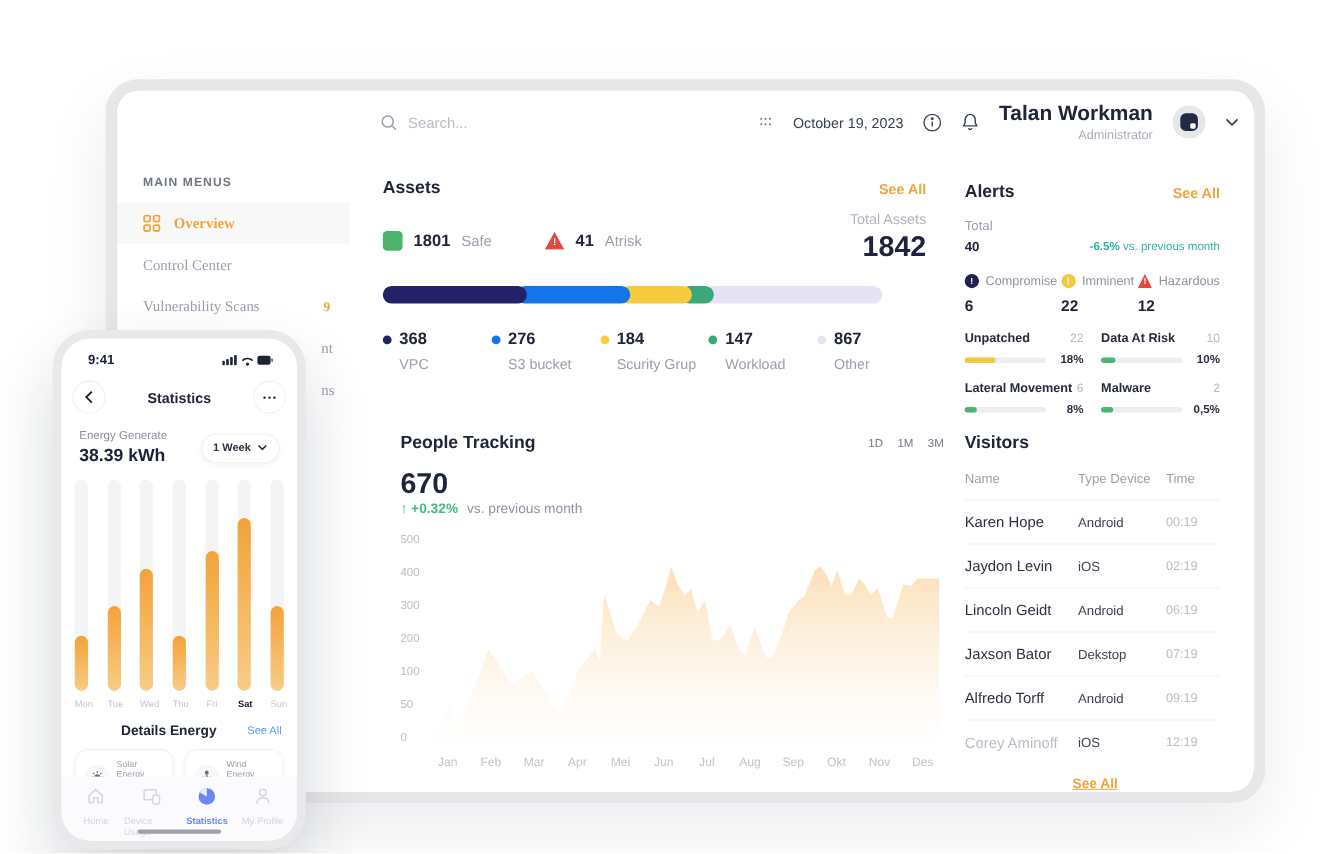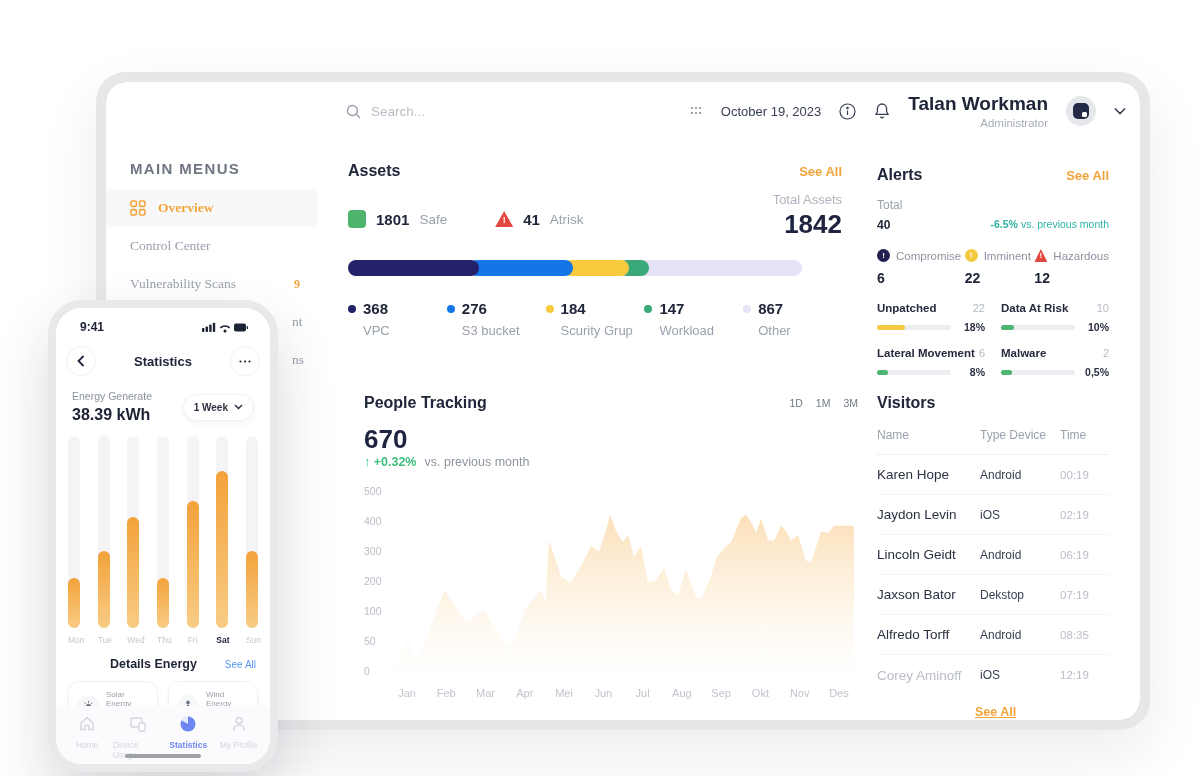--- a/index.html
+++ b/index.html
@@ -27,21 +27,21 @@
   .tb-icon { display:flex; align-items:center; cursor:pointer; }
   .tb-user { text-align:right; line-height:1.25; }
   .tb-user .nm { font-size:19px; font-weight:700; color:#20263a; }
   .tb-user .rl { font-size:11.5px; color:#a7adb8; }
   .avatar { width:30px; height:30px; border-radius:50%; background:#e5e7eb; position:relative; }
   .avatar i { position:absolute; left:7px; top:7px; width:16px; height:16px; border-radius:5px; background:#232a46; }
   .avatar i::after { content:""; position:absolute; right:2px; bottom:2px; width:5px; height:5px; border-radius:1.5px; background:#fff; }
 
   
   .sidebar { position:absolute; left:0; top:58px; width:212px; }
-  .sb-title { margin:20px 0 12px 24px; font-size:15px; font-weight:700; letter-spacing:.09em; color:#6f7683; }
+  .sb-title { margin:20px 0 12px 24px; font-size:11px; font-weight:700; letter-spacing:.09em; color:#6f7683; }
   .menu-item { height:38px; display:flex; align-items:center; gap:12px; padding:0 18px 0 24px;
     color:#9aa1ad; font-size:13.5px; cursor:pointer;font-family:Liberation Serif, serif; }
   .menu-item.active { background:#f8f8f9; color:#f2a43c; font-weight:700; }
   .menu-item .mi-badge { margin-left:auto; color:#f2a43c; font-size:12px; font-weight:600; }
   .menu-item.fragment { padding-left:186px; cursor:default; }
   .mi-icon { display:flex; }
 
   
   .sec-head { display:flex; justify-content:space-between; align-items:center; }
   .sec-title { font-size:16px; font-weight:700; color:#20263a; }
@@ -465,21 +465,21 @@
               <span class="vc3 v-time">06:19</span>
             </div>
             <div class="v-row">
               <span class="vc1 v-name">Jaxson Bator</span>
               <span class="vc2 v-dev">Dekstop</span>
               <span class="vc3 v-time">07:19</span>
             </div>
             <div class="v-row">
               <span class="vc1 v-name">Alfredo Torff</span>
               <span class="vc2 v-dev">Android</span>
-              <span class="vc3 v-time">08:35</span>
+              <span class="vc3 v-time">09:19</span>
             </div>
             <div class="v-row muted">
               <span class="vc1 v-name">Corey Aminoff</span>
               <span class="vc2 v-dev">iOS</span>
               <span class="vc3 v-time">12:19</span>
             </div>
           </div>
         <span class="v-seeall">See All</span>
       </div>
 

